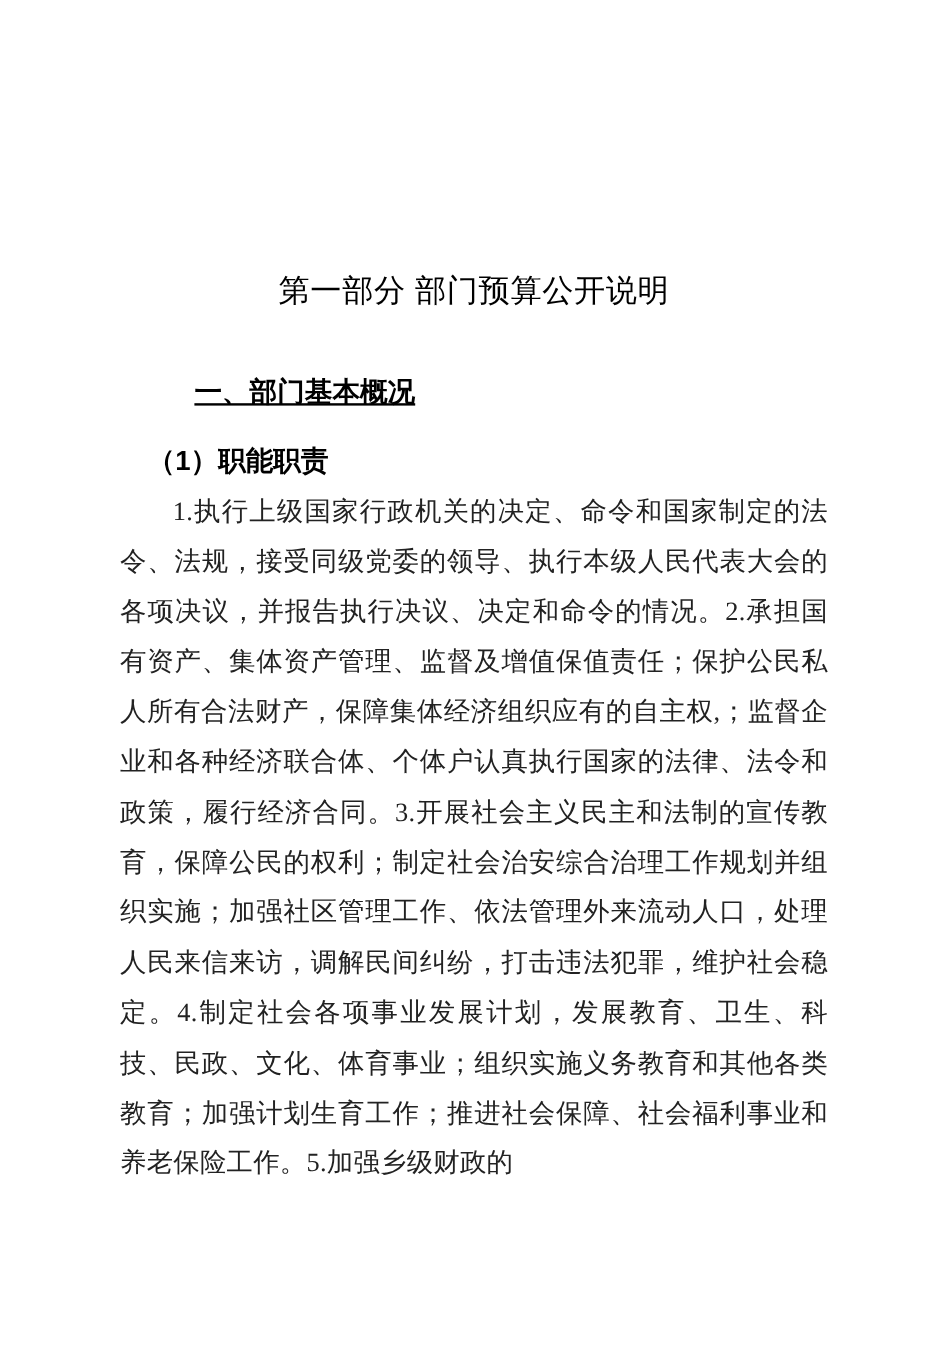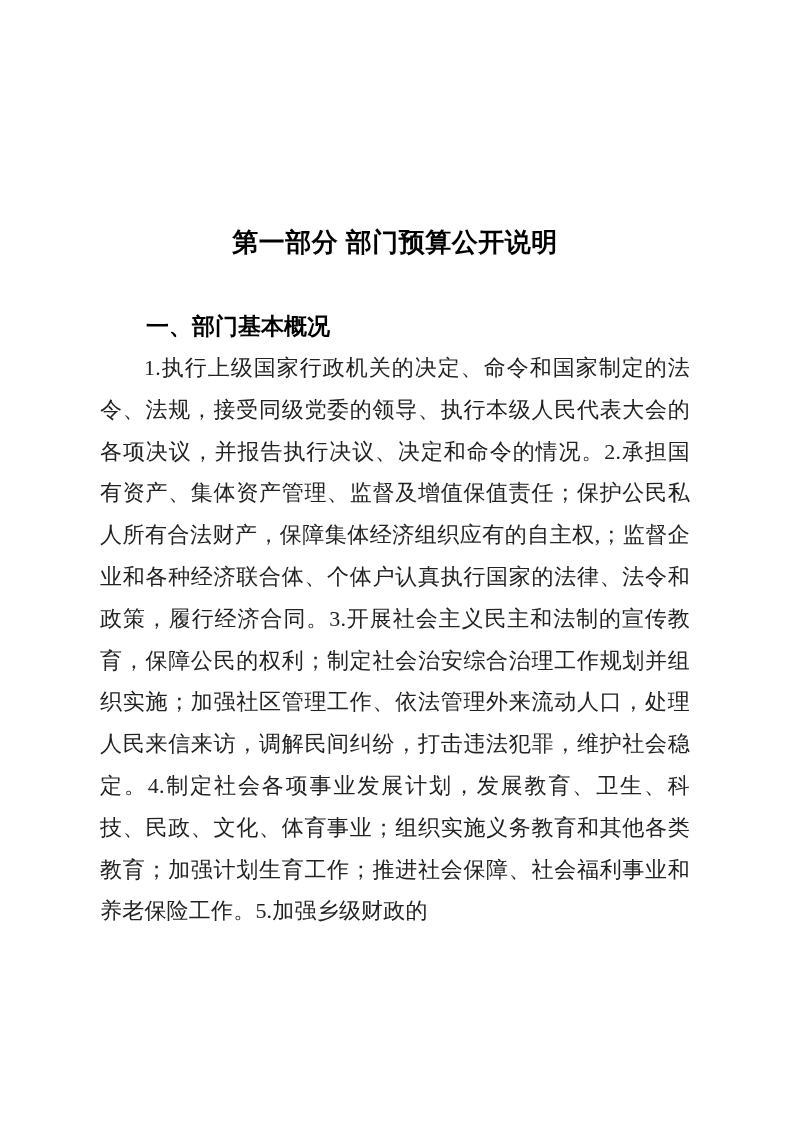--- a/index.html
+++ b/index.html
@@ -16,34 +16,35 @@
     box-sizing: border-box;
     padding: 221px 103px 40px 100px;
     font-family: "Liberation Serif", serif;
     color: #1f1f1f;
     overflow: hidden;
   }
   .doc-title {
     margin: 0 0 42px 0;
     font-family: "Liberation Sans", sans-serif;
     font-size: 26px;
-    font-weight: 700;
+    font-weight: 400;
     line-height: 42px;
     text-align: center;
     letter-spacing: 0.5px;
     color: #000000;
   }
   .heading-1 {
-    margin: 0;
+    margin: 16px;
     font-family: "Liberation Sans", sans-serif;
     font-size: 23px;
     font-weight: 700;
     line-height: 42px;
     text-indent: 2em;
     color: #000000;
+    text-decoration: underline;
   }
   .heading-2 {
     margin: 0;
     font-family: "Liberation Sans", sans-serif;
     font-size: 23px;
     font-weight: 700;
     line-height: 42px;
     text-indent: 1em;
     color: #000000;
   }
@@ -59,16 +60,17 @@
   }
 </style>
 </head>
 <body>
 
 <div class="page">
   <h1 class="doc-title">第一部分 部门预算公开说明</h1>
 
   <h2 class="heading-1">一、部门基本概况</h2>
 
+  <h3 class="heading-2">（1）职能职责</h3>
 
 
   <p class="para">1.执行上级国家行政机关的决定、命令和国家制定的法令、法规，接受同级党委的领导、执行本级人民代表大会的各项决议，并报告执行决议、决定和命令的情况。2.承担国有资产、集体资产管理、监督及增值保值责任；保护公民私人所有合法财产，保障集体经济组织应有的自主权,；监督企业和各种经济联合体、个体户认真执行国家的法律、法令和政策，履行经济合同。3.开展社会主义民主和法制的宣传教育，保障公民的权利；制定社会治安综合治理工作规划并组织实施；加强社区管理工作、依法管理外来流动人口，处理人民来信来访，调解民间纠纷，打击违法犯罪，维护社会稳定。4.制定社会各项事业发展计划，发展教育、卫生、科技、民政、文化、体育事业；组织实施义务教育和其他各类教育；加强计划生育工作；推进社会保障、社会福利事业和养老保险工作。5.加强乡级财政的</p>
 </div>
 
 </body></html>

